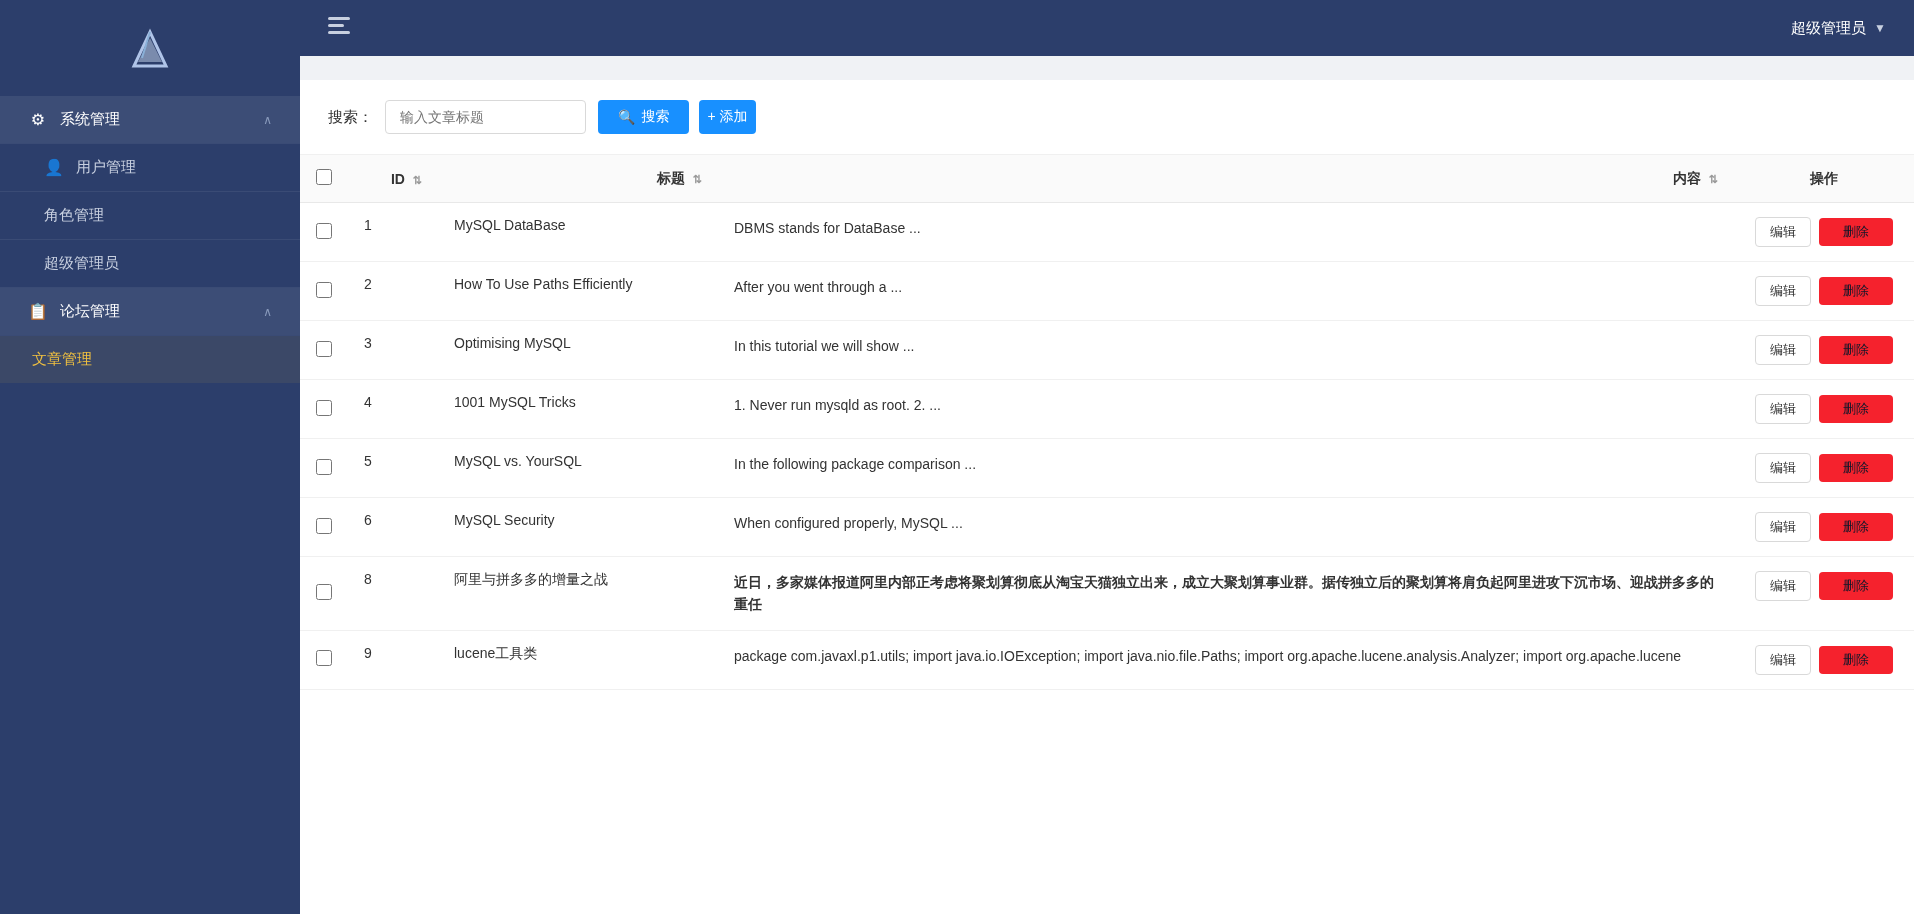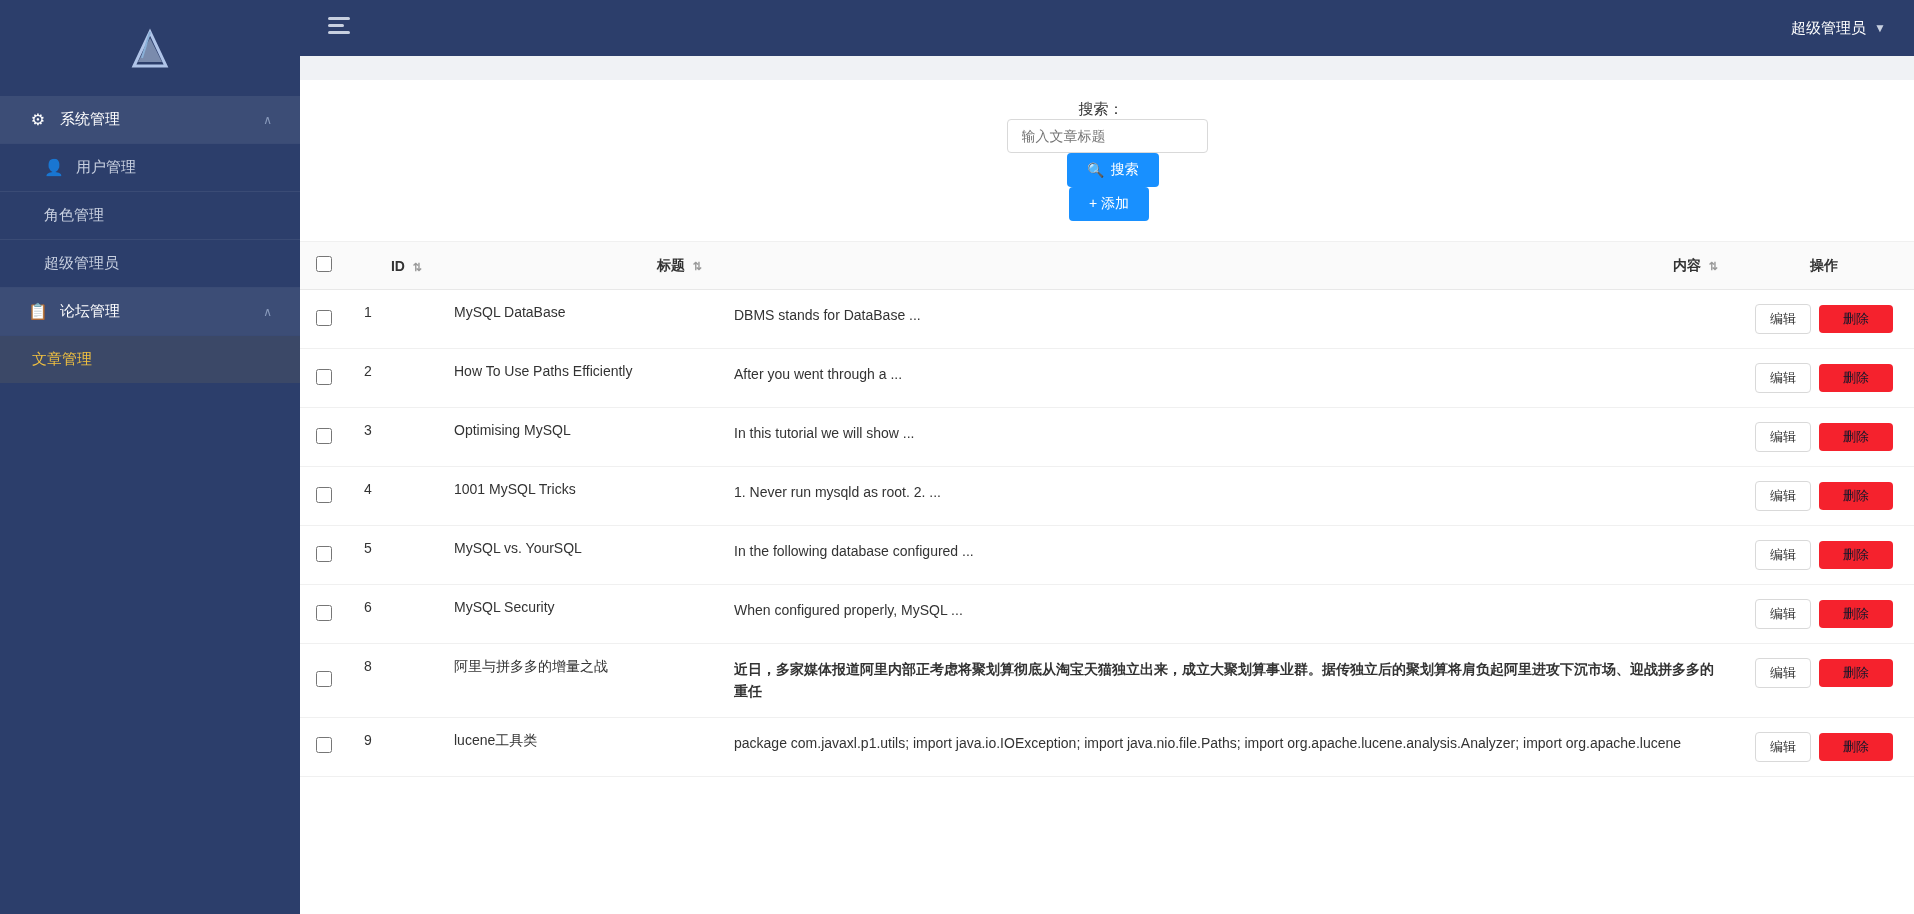--- a/index.html
+++ b/index.html
@@ -101,21 +101,20 @@
       padding: 0;
     }
 
     
     .search-bar {
       display: flex;
       align-items: center;
       padding: 20px 28px;
       border-bottom: 1px solid #f0f0f0;
       background: #fff;
-      flex-direction: column;
     }
     .search-label {
       font-size: 15px;
       color: #333;
       margin-right: 12px;
     }
     .search-input {
       border: 1px solid #d9d9d9;
       border-radius: 4px;
       padding: 8px 14px;
@@ -131,26 +130,26 @@
       border: none;
       border-radius: 4px;
       padding: 8px 20px;
       font-size: 14px;
       cursor: pointer;
       display: flex;
       align-items: center;
       gap: 6px;
     }
     .btn-add {
-      margin-left: 4px;
+      margin-left: 10px;
       background: #1890ff;
       color: #fff;
       border: none;
       border-radius: 4px;
-      padding: 8px 20px;
+      padding: 8px 8px;
       font-size: 14px;
       cursor: pointer;
       display: flex;
       align-items: center;
       gap: 6px;
       text-align: center;
     }
 
     
     .table-wrapper {
@@ -378,21 +377,21 @@
         <button class="btn-delete">删除</button>
       </div>
     </td>
   </tr>
             <tr>
     <td class="td-check">
       <input type="checkbox" style="">
     </td>
     <td>5</td>
     <td>MySQL vs. YourSQL</td>
-    <td style="max-width:420px; line-height:1.6;">In the following database configured ...</td>
+    <td style="max-width:420px; line-height:1.6;">In the following package comparison ...</td>
     <td>
       <div class="action-cell">
         <button class="btn-edit">编辑</button>
         <button class="btn-delete">删除</button>
       </div>
     </td>
   </tr>
             <tr>
     <td class="td-check">
       <input type="checkbox" style="">

